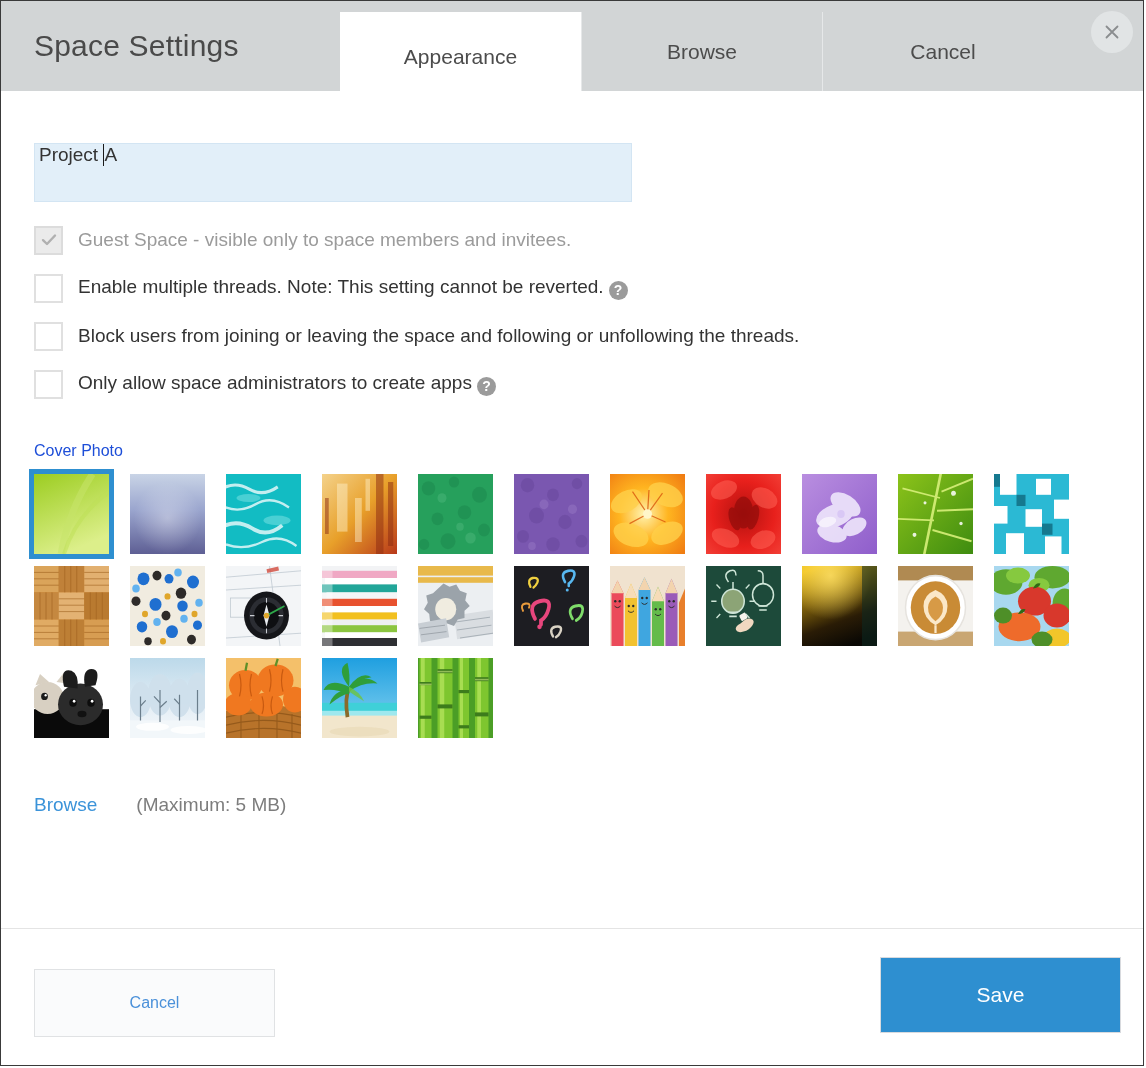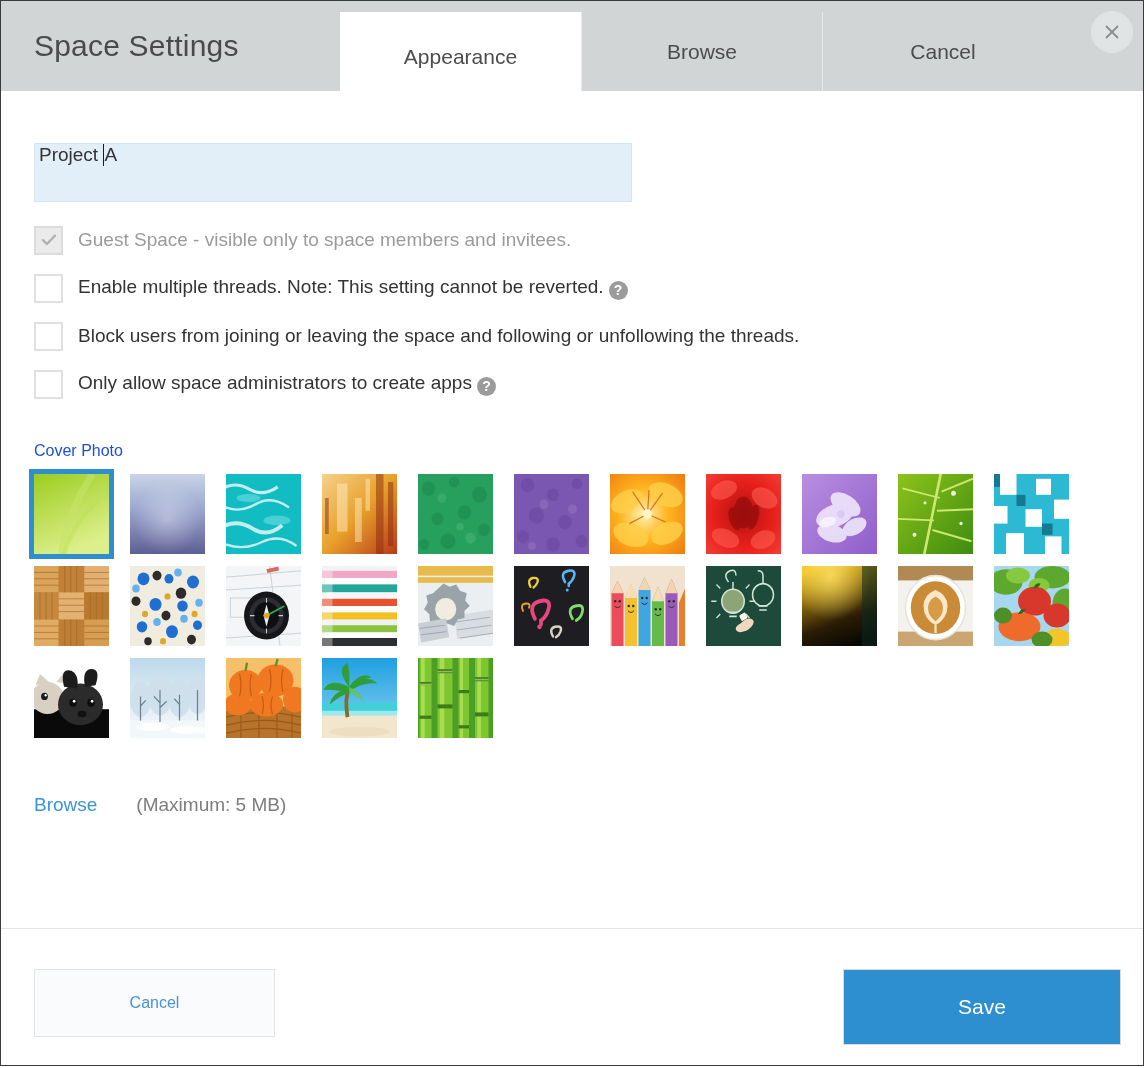--- a/index.html
+++ b/index.html
@@ -253,22 +253,22 @@
     align-items: center;
     justify-content: center;
     font-size: 16px;
     color: #4a90d9;
     cursor: pointer;
     user-select: none;
   }
   .btn-save {
     position: absolute;
     right: 22px;
-    top: 40px;
-    width: 278px;
+    top: 28px;
+    width: 241px;
     height: 76px;
     background: #2e8fd0;
     border: 1px solid #d8dade;
     box-sizing: border-box;
     display: flex;
     align-items: center;
     justify-content: center;
     font-size: 21px;
     color: #ffffff;
     cursor: pointer;

